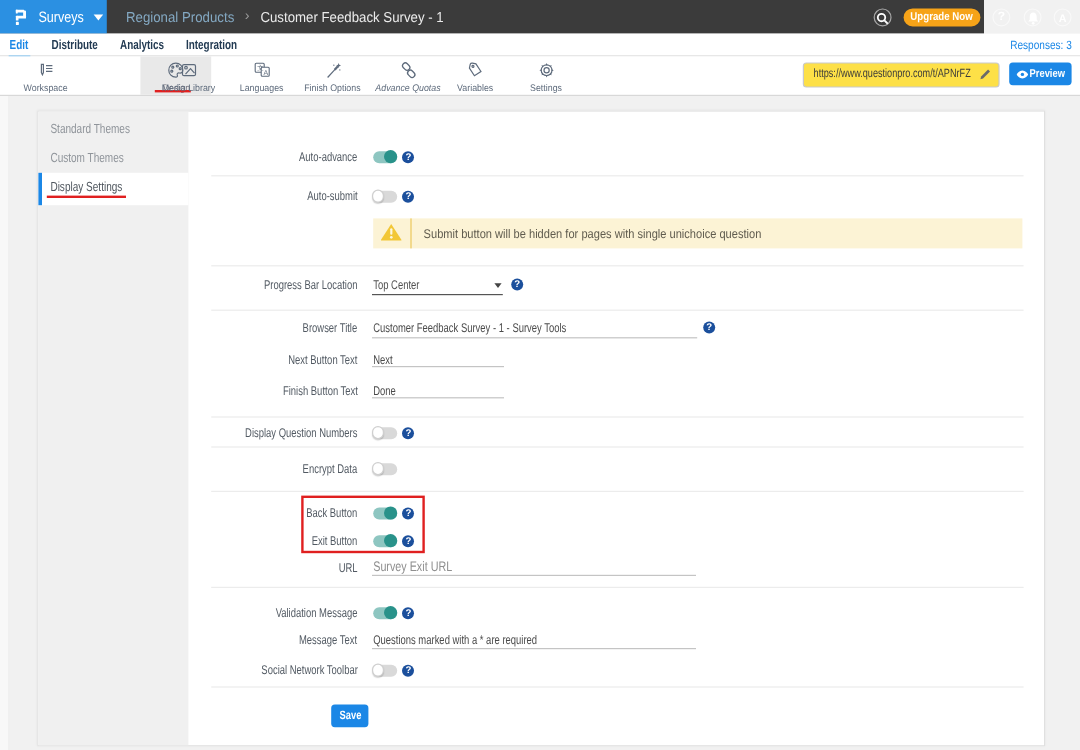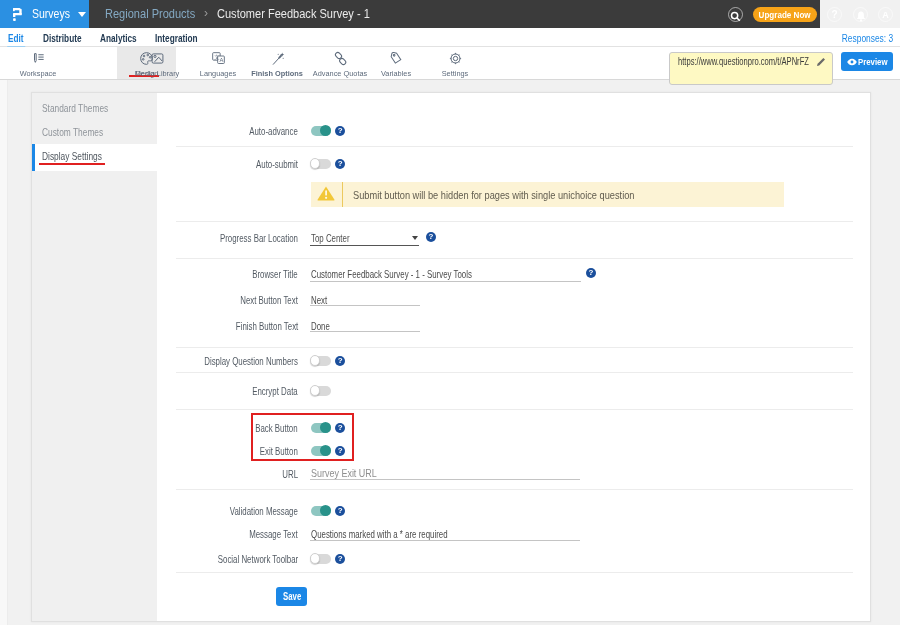--- a/index.html
+++ b/index.html
@@ -27,21 +27,21 @@
 .responses { position:absolute; right:7px; top:5px; font-size:10px; color:#1b87e6; transform:scaleX(0.84); transform-origin:100% 50%; }
 
 
 .toolbar { position:absolute; left:0; top:47px; width:900px; height:33px; background:#fff; border-bottom:1px solid #d8d8d8; }
 .tab { position:absolute; top:0; height:32px; text-align:center; color:#5e6b7c; }
 .tab .ticon { position:absolute; top:4px; left:50%; margin-left:-7.5px; width:15px; height:15px; }
 .tab .tlabel { position:absolute; top:22px; width:200%; left:-50%; font-size:8px; text-align:center; transform:scaleX(0.92); }
 .tab.sel { background:#e9e9e9; }
 .tab.sel .tlabel { color:#6d6d7a; }
 .tab.sel:after { content:""; position:absolute; left:12px; right:17px; bottom:2px; height:2px; background:#e02020; }
-.urlbox { position:absolute; left:669px; top:5px; width:164px; height:33px; background:#fef9c3; border:1px solid #c9c9c9; border-radius:3px; overflow:hidden; }
+.urlbox { position:absolute; left:669px; top:5px; width:164px; height:21px; background:#fde047; border:1px solid #c9c9c9; border-radius:3px; overflow:hidden; }
 .urltxt { position:absolute; left:8px; top:3px; font-size:10px; color:#3a3a3a; white-space:nowrap; transform:scaleX(0.76); transform-origin:0 50%; }
 .previewbtn { position:absolute; left:841px; top:5px; width:52px; height:19px; background:#1b87e6; border-radius:3px; color:#fff; }
 .previewbtn .ptxt { position:absolute; left:17px; top:4px; font-size:9.5px; font-weight:bold; transform:scaleX(0.82); transform-origin:0 50%; }
 
 
 .panel { position:absolute; left:31px; top:92px; width:840px; height:530px; background:#fff; border:1px solid #e0e0e0; box-shadow:0 0 2px rgba(0,0,0,0.06); }
 .sidebar { position:absolute; left:0; top:0; width:125px; height:528px; background:#f0f0f0; }
 .sitem { position:absolute; left:10px; font-size:11px; color:#8f949a; transform:scaleX(0.76); transform-origin:0 50%; white-space:nowrap; }
 .selrow { position:absolute; left:0; top:51px; width:125px; height:27px; background:#fff; }
 .selbar { position:absolute; left:0; top:51px; width:3px; height:27px; background:#1b87e6; }
@@ -53,21 +53,21 @@
 .sep { position:absolute; left:176px; width:677px; height:1px; background:#ececec; }
 .toggle { position:absolute; left:310.5px; width:20px; height:9.5px; border-radius:5px; }
 .toggle.on { background:#8ec6c1; }
 .toggle.off { background:#d9d9d9; }
 .toggle .knob { position:absolute; width:11px; height:11px; border-radius:50%; }
 .toggle.on .knob { right:-0.5px; top:-0.8px; background:#29928a; }
 .toggle.off .knob { left:-1px; top:-0.8px; width:10.5px; height:10.5px; background:#fff; border:1px solid #cfcfcf; box-shadow:0 1px 1px rgba(0,0,0,0.18); }
 .help { position:absolute; width:10px; height:10px; background:#1b4f9c; border-radius:50%; color:#fff; font-size:8px; font-weight:bold; text-align:center; line-height:10.5px; }
 .ival { position:absolute; left:311px; font-size:10.5px; color:#4a4a4a; white-space:nowrap; transform:scaleX(0.75); transform-origin:0 50%; }
 .iline { position:absolute; left:310px; height:1px; background:#c4c4c4; }
-.warn { position:absolute; left:311px; top:181.5px; width:473px; height:25px; background:#fcf3d5; }
+.warn { position:absolute; left:311px; top:181.5px; width:541px; height:25px; background:#fcf3d5; }
 .warn .tri { position:absolute; left:6px; top:4.5px; }
 .warn .wsep { position:absolute; left:31px; top:0; width:1px; height:25px; background:#ecc95e; }
 .warn .wtxt { position:absolute; left:42px; top:7px; font-size:10.5px; color:#5f5b4e; white-space:nowrap; transform:scaleX(0.88); transform-origin:0 50%; }
 .redbox { position:absolute; left:251px; top:413px; width:103px; height:48px; border:2px solid #e02020; }
 .savebtn { position:absolute; left:276px; top:586.5px; width:31px; height:19px; background:#1b87e6; border-radius:3px; color:#ffffff; }
 .savebtn .stxt { position:absolute; left:6.5px; top:4.5px; font-size:10px; font-weight:bold; transform:scaleX(0.78); transform-origin:0 50%; }
 </style>
 </head>
 <body>
 
@@ -147,31 +147,31 @@
   </div>
   <div class="tab" style="left:190px; width:56px;">
     <svg class="ticon" viewBox="0 0 18 18" fill="none" stroke="#5e6b7c" stroke-width="1.1">
       <rect x="2" y="2" width="9" height="9" rx="1"></rect>
       <rect x="8" y="6" width="8" height="9" rx="1" fill="#fff"></rect>
       <text x="4" y="9" font-size="6.5" fill="#5e6b7c" stroke="none" font-family="Liberation Sans">文</text>
       <text x="10.2" y="13.5" font-size="7" fill="#5e6b7c" stroke="none" font-family="Liberation Sans">A</text>
     </svg>
     <div class="tlabel">Languages</div>
   </div>
-  <div class="tab" style="left:246px; width:62px;font-weight:bold;">
+  <div class="tab" style="left:246px; width:62px;">
     <svg class="ticon" viewBox="0 0 15 15" fill="none" stroke="#5e6b7c" stroke-width="1">
       <path d="M3 13.6 L9.4 6.6"></path>
       <path d="M8.9 7.2 L11.6 4.2" stroke-width="1.9"></path>
       <path d="M12.2 1.6 l0.55 1.45 1.45 0.55 -1.45 0.55 -0.55 1.45 -0.55 -1.45 -1.45 -0.55 1.45 -0.55 Z" fill="#5e6b7c" stroke="none"></path>
       <circle cx="8.2" cy="3.3" r="0.55" fill="#5e6b7c" stroke="none"></circle>
       <circle cx="13.2" cy="7.3" r="0.55" fill="#5e6b7c" stroke="none"></circle>
     </svg>
     <div class="tlabel">Finish Options</div>
   </div>
-  <div class="tab" style="left:308px; width:64px;">
+  <div class="tab" style="left:308px; width:64px;font-style:italic;">
     <svg class="ticon" viewBox="0 0 15 15" fill="none" stroke="#5e6b7c" stroke-width="1.1">
       <rect x="2.2" y="2.2" width="6.6" height="4.6" rx="2.3" transform="rotate(45 5.5 4.5)"></rect>
       <rect x="6.4" y="8.2" width="6.6" height="4.6" rx="2.3" transform="rotate(45 9.7 10.5)"></rect>
     </svg>
     <div class="tlabel">Advance Quotas</div>
   </div>
   <div class="tab" style="left:372px; width:48px;">
     <svg class="ticon" viewBox="0 0 18 18" fill="none" stroke="#5e6b7c" stroke-width="1.2">
       <path d="M8 2.5 L14.5 9 L9 14.5 L2.5 8 L2.5 4.5 Q2.5 2.5 4.5 2.5 Z" transform="rotate(12 8 8)"></path>
       <circle cx="5.6" cy="5.6" r="1" transform="rotate(12 8 8)"></circle>

